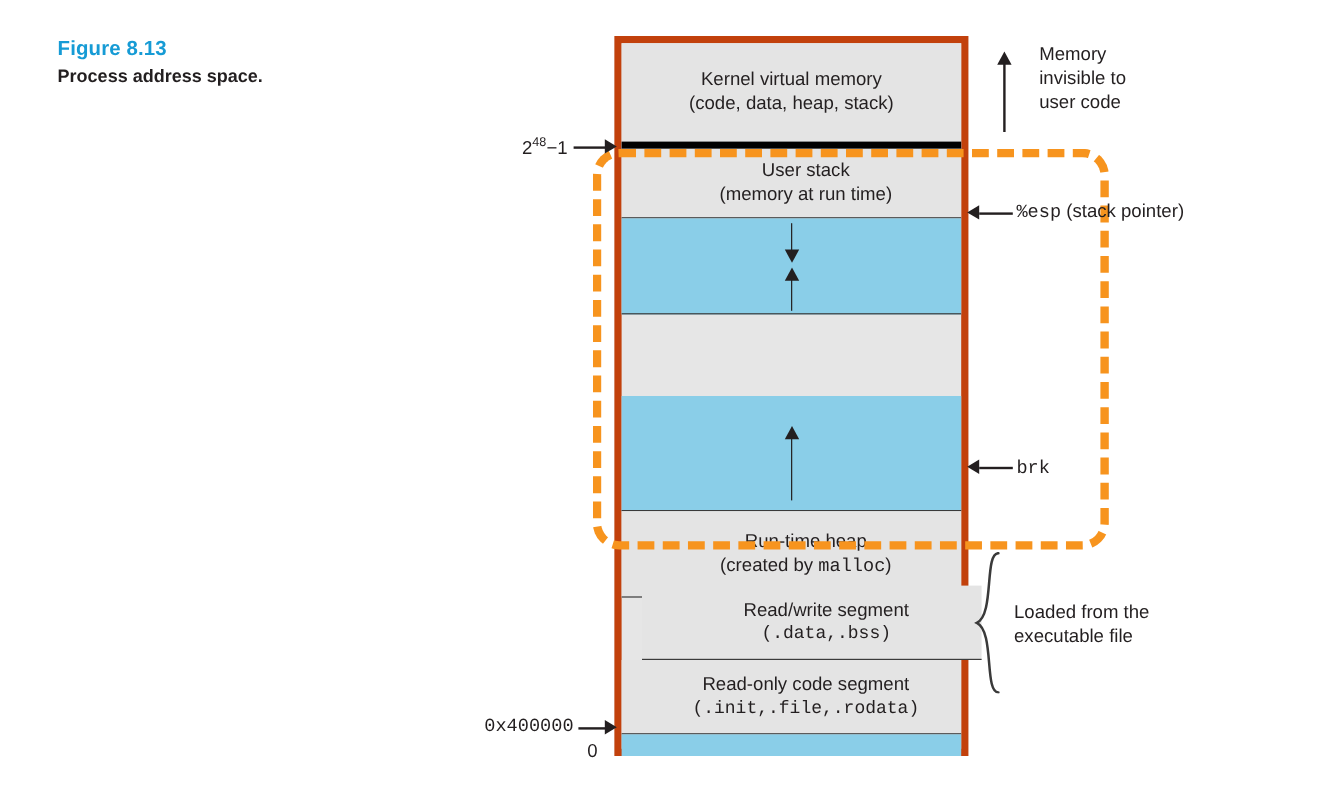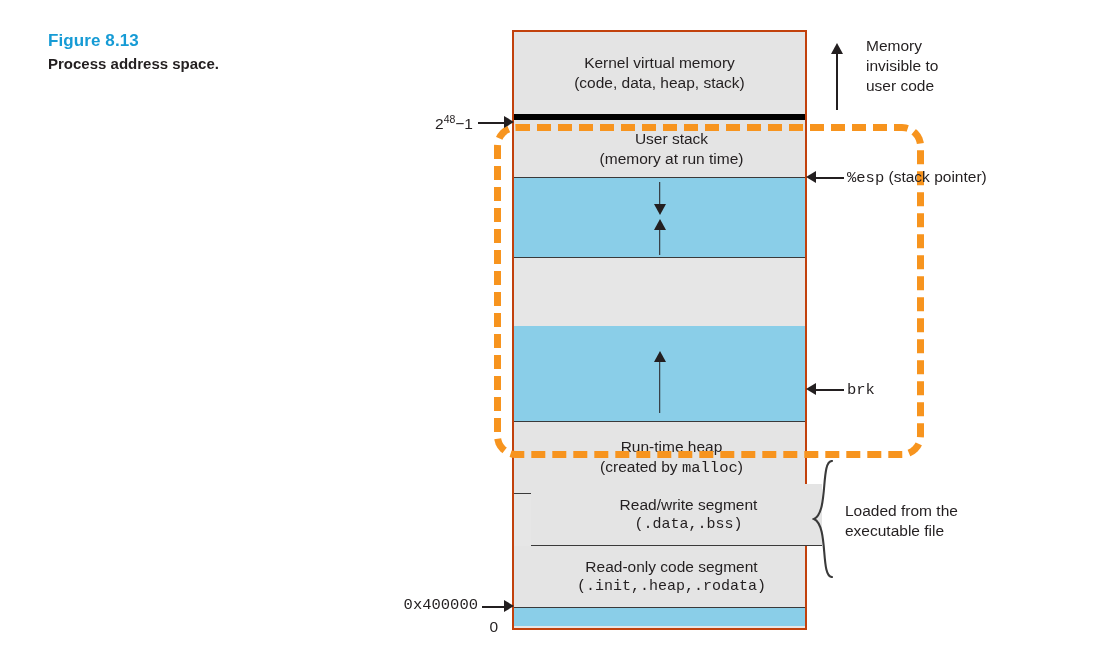--- a/index.html
+++ b/index.html
@@ -21,21 +21,21 @@
   }
   #fig-title{
     font-size:15px;font-weight:bold;color:#231f20;
     line-height:21px;margin-top:1px;
   }
 
   
   #memory-column{
     position:absolute;left:512px;top:30px;
     width:295px;height:600px;
-    border:2px solid #c2410c;
+    border:6px solid #c2410c;
     box-sizing:border-box;
     background:#e6e6e6;
   }
   .band{
     position:absolute;left:0;width:100%;
     box-sizing:border-box;
     display:flex;flex-direction:column;
     align-items:center;justify-content:center;
     font-size:15.5px;line-height:20px;text-align:center;
   }
@@ -136,21 +136,21 @@
     <span class="ln"><span>(created by </span><span class="mono">malloc</span><span>)</span></span>
   </div>
 
   <div class="band gray bb" style="top:452px;height:62px;margin-left:17px;">
     <span class="ln">Read/write segment</span>
     <span class="ln mono" style="font-size:15px;">(.data,.bss)</span>
   </div>
 
   <div class="band gray bb" style="top:514px;height:62px;">
     <span class="ln">Read-only code segment</span>
-    <span class="ln mono" style="font-size:15px;">(.init,.heap,.rodata)</span>
+    <span class="ln mono" style="font-size:15px;">(.init,.file,.rodata)</span>
   </div>
 
   <div class="band blue" style="top:576px;height:18px;"></div>
 </div>
 
 <div id="user-process-highlight"></div>
 
 <div class="left-label" style="left:390px;top:110px;width:83px;">
   <span>2</span><sup>48</sup><span>−1</span>
 </div>

